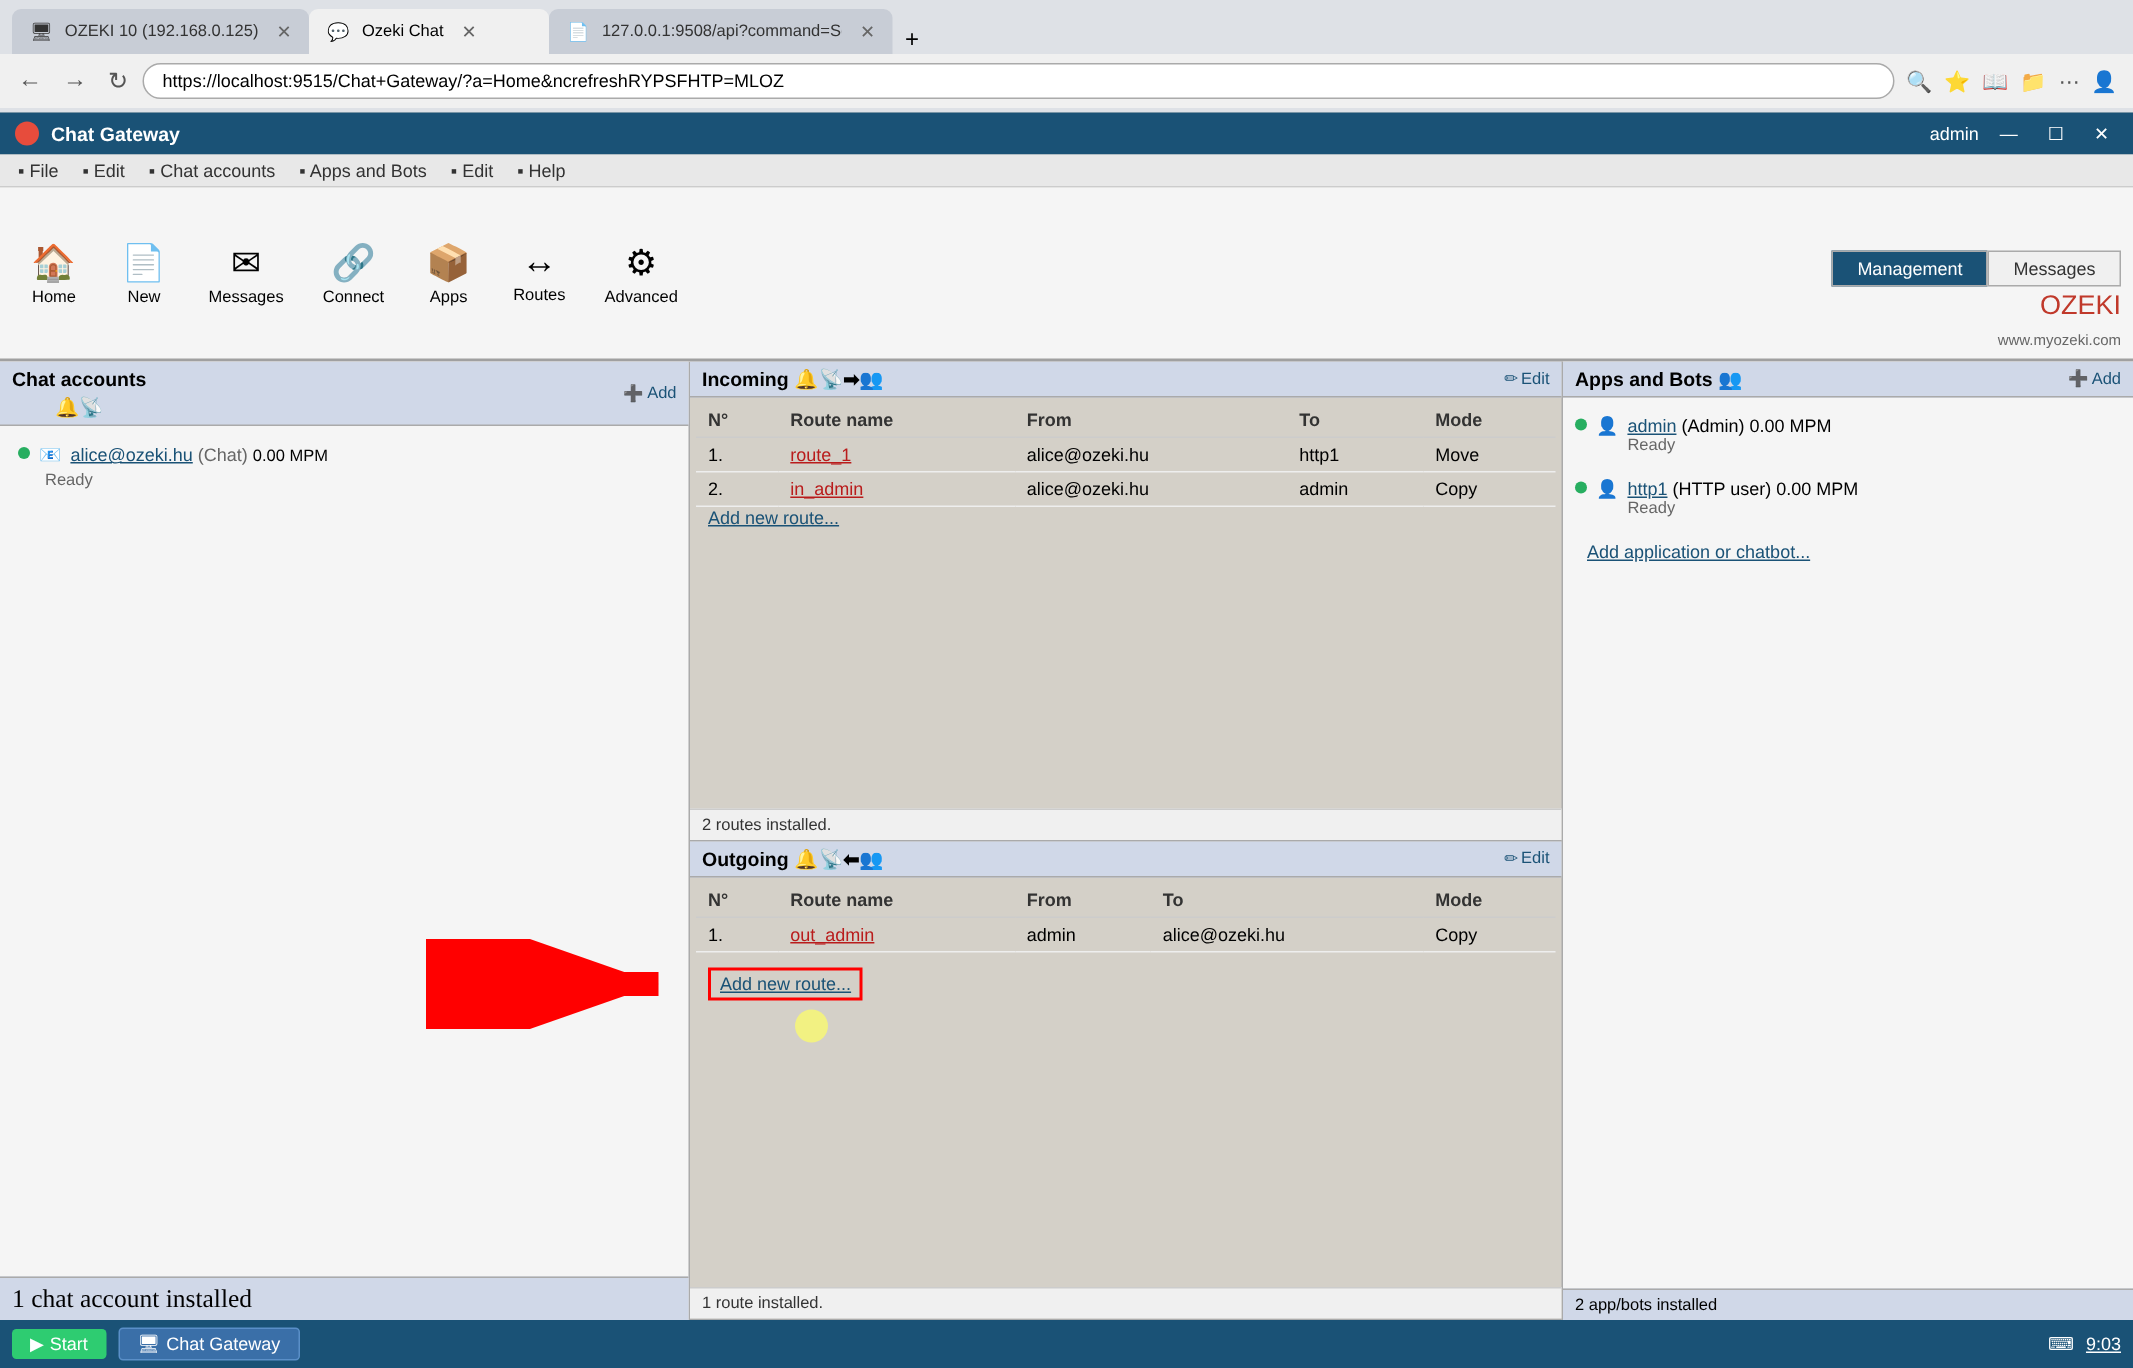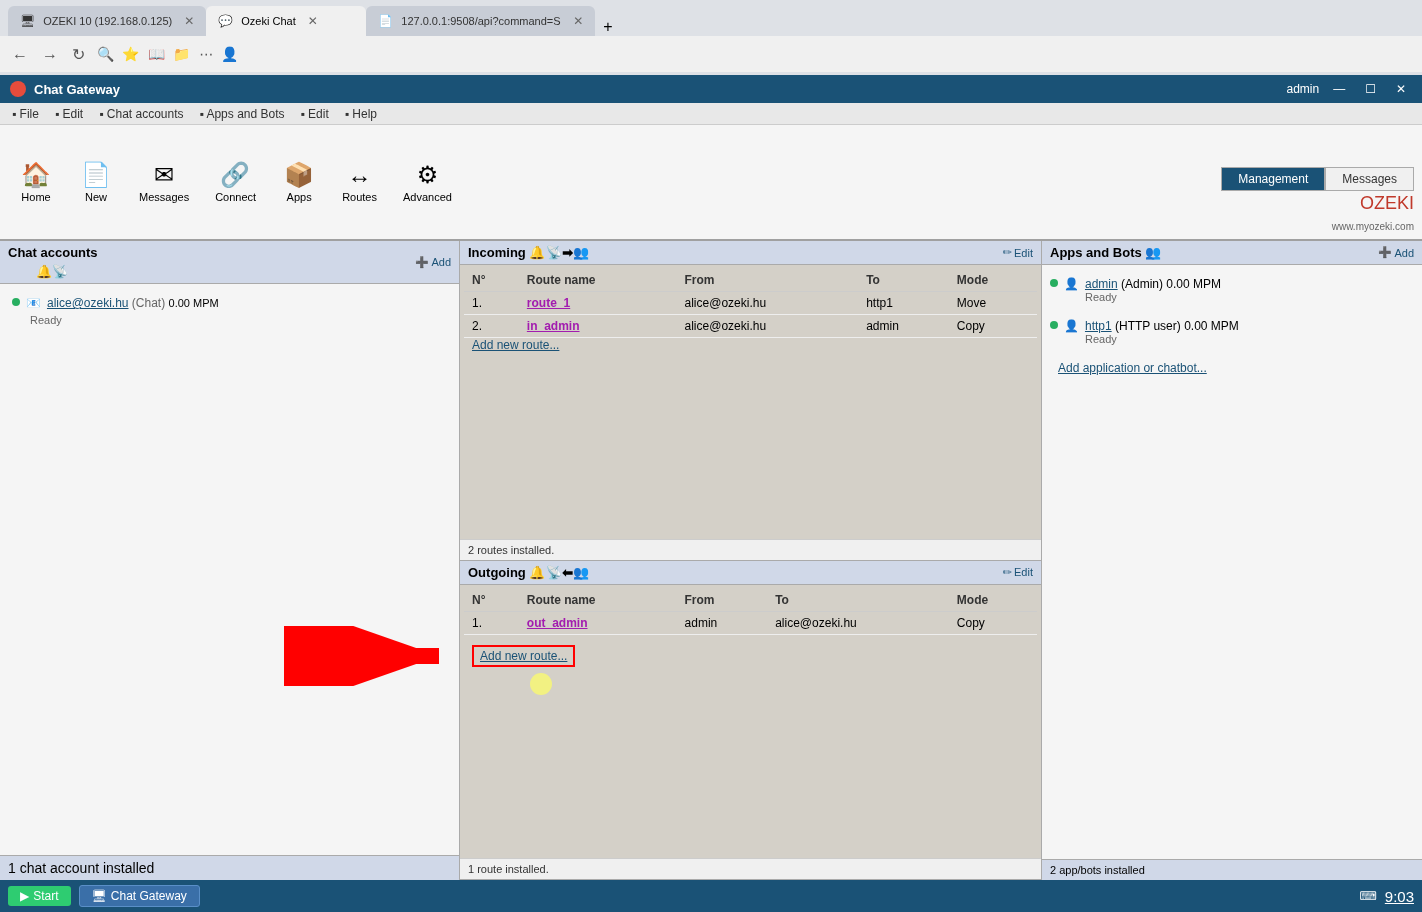--- a/index.html
+++ b/index.html
@@ -49,48 +49,48 @@
     .panel-header { background: #d0d8e8; border-bottom: 1px solid #aaa; padding: 4px 8px; display: flex; align-items: center; justify-content: space-between; }
     .panel-header-title { font-size: 13px; font-weight: bold; display: flex; align-items: center; gap: 4px; flex-direction: column; }
     .panel-content { padding: 8px; flex: 1; }
     .account-item { display: flex; align-items: flex-start; gap: 6px; padding: 4px; }
     .status-dot { width: 8px; height: 8px; border-radius: 50%; background: #27ae60; margin-top: 2px; flex-shrink: 0; }
     .account-link { color: #1a5276; text-decoration: underline; cursor: pointer; }
     .account-type { color: #666; }
     .account-mpm { font-size: 11px; }
     .account-status { font-size: 11px; color: #666; margin-left: 22px; }
     .add-link { color: #1a5276; text-decoration: underline; cursor: pointer; font-size: 12px; margin: 4px 8px; }
-    .panel-footer { background: #d0d8e8; border-top: 1px solid #aaa; padding: 4px 8px; font-size: 14px; }
+    .panel-footer { background: #d0d8e8; border-top: 1px solid #aaa; padding: 4px 8px; font-size: 17px; font-family: Liberation Serif, serif; }
 
     
     .middle-panel { flex: 1; display: flex; flex-direction: column; border-right: 1px solid #aaa; }
     .route-section { flex: 1; border-bottom: 1px solid #aaa; display: flex; flex-direction: column; }
     .route-section-header { background: #d0d8e8; border-bottom: 1px solid #aaa; padding: 4px 8px; display: flex; align-items: center; justify-content: space-between; }
     .route-section-title { font-size: 13px; font-weight: bold; display: flex; align-items: center; gap: 4px; }
     .route-table { width: 100%; border-collapse: collapse; font-size: 12px; }
     .route-table th { text-align: left; padding: 4px 8px; border-bottom: 1px solid #ccc; font-weight: bold; color: #333; }
     .route-table td { padding: 4px 8px; border-bottom: 1px solid #eee; }
-    .route-link { color: #a21caf; text-decoration: underline; cursor: pointer; font-weight: bold; }
+    .route-link { color: #b91c1c; text-decoration: underline; cursor: pointer; }
     .table-area { padding: 4px; flex: 1; }
     .routes-footer { padding: 4px 8px; font-size: 11px; color: #333; background: #f0f0f0; border-top: 1px solid #ccc; }
     .add-route-link { color: #1a5276; text-decoration: underline; cursor: pointer; display: inline-block; margin: 4px 8px; border: 2px solid red; padding: 1px 4px; }
 
     
     .right-panel { width: 380px; display: flex; flex-direction: column; background: #f5f5f5; }
     .right-panel-header { background: #d0d8e8; border-bottom: 1px solid #aaa; padding: 4px 8px; display: flex; align-items: center; justify-content: space-between; }
     .right-panel-title { font-size: 13px; font-weight: bold; display: flex; align-items: center; gap: 4px; }
     .right-panel-content { padding: 8px; flex: 1; }
     .bot-item { display: flex; align-items: flex-start; gap: 6px; padding: 4px 0; }
     .right-panel-footer { background: #d0d8e8; border-top: 1px solid #aaa; padding: 4px 8px; font-size: 11px; }
 
     
     .status-bar { height: 32px; background: #1a5276; display: flex; align-items: center; padding: 0 8px; gap: 8px; color: white; }
     .start-btn { background: #2ecc71; border: none; color: white; padding: 3px 12px; font-size: 12px; cursor: pointer; display: flex; align-items: center; gap: 4px; border-radius: 3px; }
     .gateway-btn { background: #3a6fa8; border: 1px solid #5a8fc8; color: white; padding: 3px 12px; font-size: 12px; cursor: pointer; display: flex; align-items: center; gap: 4px; border-radius: 3px; }
-    .status-time { margin-left: auto; font-size: 15px; color: white; text-decoration: underline; }
+    .status-time { margin-left: auto; font-size: 12px; color: white; text-decoration: underline; }
     .status-icons { display: flex; gap: 4px; }
 
     .incoming-section { flex: 1; min-height: 0; }
     .outgoing-section { flex: 1; min-height: 0; }
   </style>
 </head>
 <body>
 
 <div class="browser-chrome">
   <div class="browser-tabs">
@@ -111,20 +111,21 @@
       <span>📄</span>
       <span style="font-size:11px;overflow:hidden;white-space:nowrap;max-width:160px;">127.0.0.1:9508/api?command=Se...</span>
       <span style="margin-left:4px;cursor:pointer;color:#666;">✕</span>
     </div>
     <button class="tab-add">+</button>
   </div>
   <div class="browser-toolbar">
     <button class="nav-btn">←</button>
     <button class="nav-btn">→</button>
     <button class="nav-btn">↻</button>
+    <input class="address-bar" type="text" value="https://localhost:9515/Chat+Gateway/?a=Home&amp;ncrefreshRYPSFHTP=MLOZ" style="">
     <div class="toolbar-icons">
       <button class="toolbar-icon-btn">🔍</button>
       <button class="toolbar-icon-btn">⭐</button>
       <button class="toolbar-icon-btn">📖</button>
       <button class="toolbar-icon-btn">📁</button>
       <button class="toolbar-icon-btn">⋯</button>
       <button class="toolbar-icon-btn">👤</button>
     </div>
   </div>
 </div>

